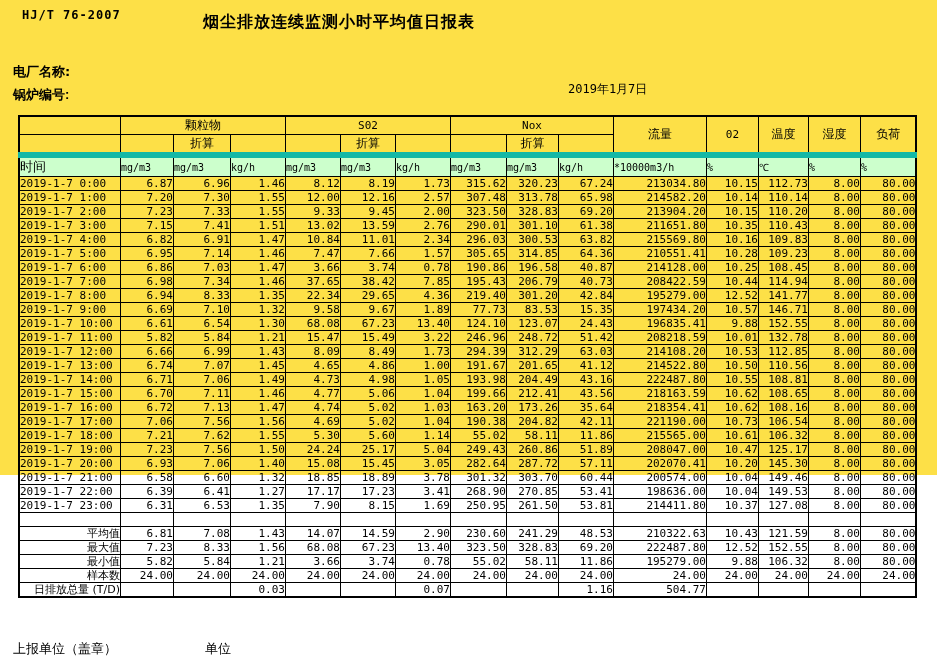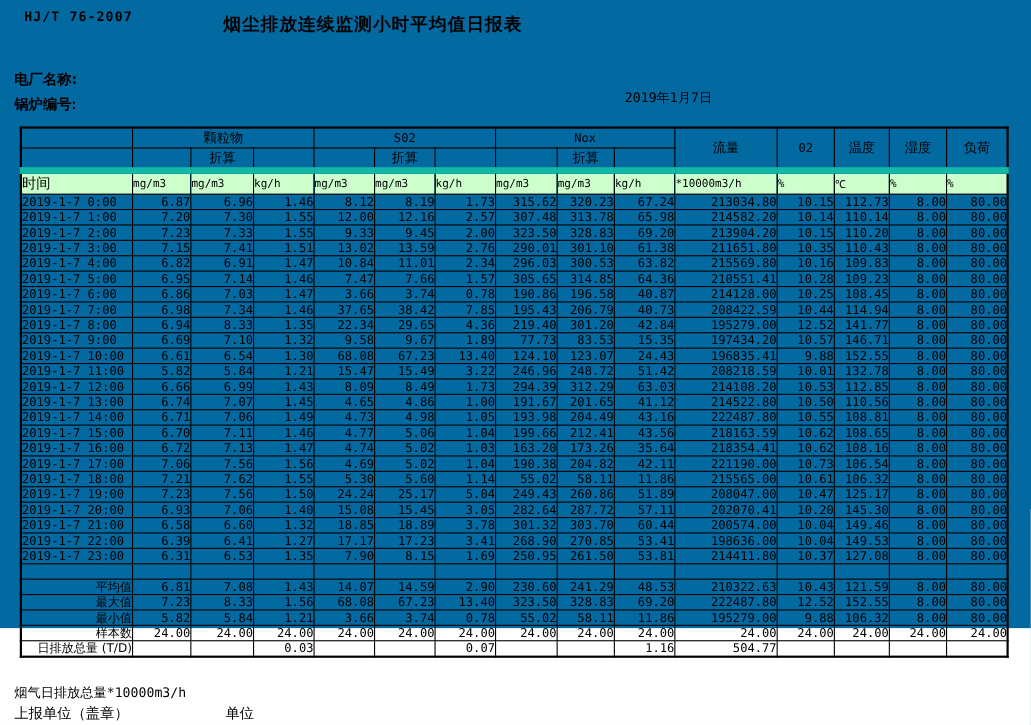--- a/index.html
+++ b/index.html
@@ -1,18 +1,18 @@
 <!DOCTYPE html>
 <html><head>
 <meta charset="utf-8">
 <style>
   html,body{margin:0;padding:0;background:#fff;}
   body{width:937px;height:659px;overflow:hidden;color:#000;
        font-family:"DejaVu Sans Mono","Liberation Mono",monospace;}
-  .page{position:relative;width:937px;height:571px;background:#0369a1;}
+  .page{position:relative;width:937px;height:475px;background:#fde047;}
   .abs{position:absolute;white-space:nowrap;}
   .std-no{left:22px;top:8px;font-size:12px;font-weight:bold;letter-spacing:1px;}
   .title{left:203px;top:12px;font-size:16px;font-weight:bold;letter-spacing:1px;
          font-family:"DejaVu Sans","Liberation Sans",sans-serif;}
   .plant{left:13px;top:63px;font-size:13px;font-weight:bold;
          font-family:"DejaVu Sans","Liberation Sans",sans-serif;}
   .boiler{left:13px;top:86px;font-size:13px;font-weight:bold;
          font-family:Liberation Sans, sans-serif;}
   .date{left:568px;top:81px;font-size:12px;}
   .foot1{left:13px;top:622px;font-size:12px;}
@@ -620,17 +620,16 @@
           <td class="num">1.16</td>
           <td class="num">504.77</td>
           <td class="num"></td>
           <td class="num"></td>
           <td class="num"></td>
           <td class="num"></td>
         </tr>
       </tbody>
   </table>
 
-  <div class="abs foot1">烟气日排放总量*10000m3/h</div>
   <div class="abs foot2">上报单位（盖章）</div>
   <div class="abs foot3">单位</div>
 
 </div>
 
 </body></html>

